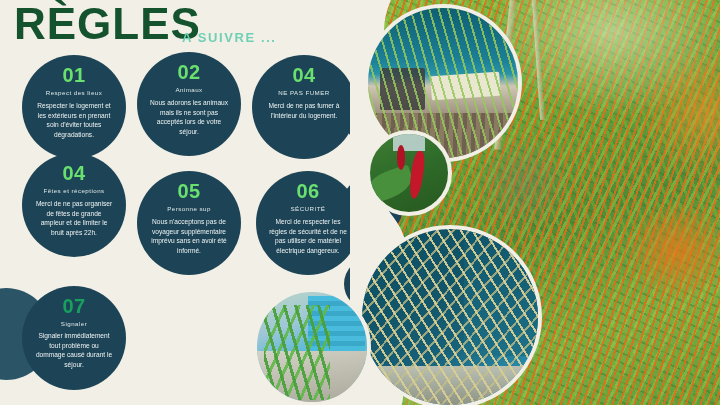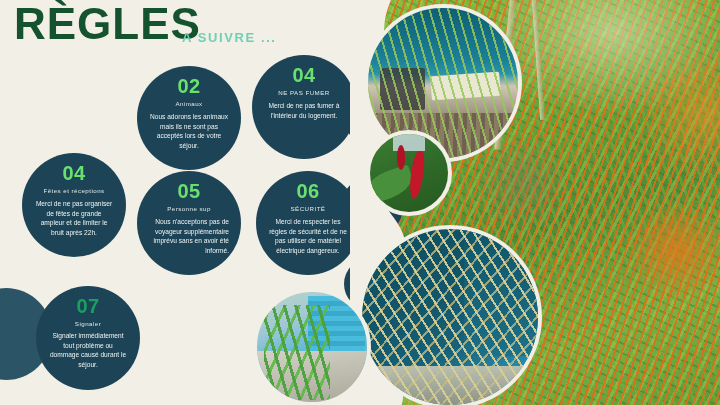--- a/index.html
+++ b/index.html
@@ -158,51 +158,56 @@
     <div class="wall"></div>
     <div class="path"></div>
     <div class="blade"></div>
   </div>
 
   <div class="title">RÈGLES</div>
   <div class="subtitle">A SUIVRE ...</div>
 
   <div class="partial" style="left:-40px;top:288px;width:92px;height:92px;"></div>
 
-
-  <div class="rule r2" style="left:137px;top:66px;width:104px;height:104px;">
+  <div class="rule r1" style="left:22px;top:55px;width:104px;height:104px;">
+    <div class="num">01</div>
+    <div class="sub">Respect des lieux</div>
+    <div class="body">Respecter le logement et les extérieurs en prenant soin d'éviter toutes dégradations.</div>
+  </div>
+
+  <div class="rule r2" style="left:137px;top:52px;width:104px;height:104px;">
     <div class="num">02</div>
     <div class="sub">Animaux</div>
     <div class="body">Nous adorons les animaux mais ils ne sont pas acceptés lors de votre séjour.</div>
   </div>
 
   <div class="rule r3" style="left:252px;top:55px;width:104px;height:104px;">
     <div class="num">04</div>
     <div class="sub">NE PAS FUMER</div>
     <div class="body">Merci de ne pas fumer à l'intérieur du logement.</div>
   </div>
 
   <div class="rule r4" style="left:22px;top:153px;width:104px;height:104px;">
     <div class="num">04</div>
     <div class="sub">Fêtes et réceptions</div>
     <div class="body">Merci de ne pas organiser de fêtes de grande ampleur et de limiter le bruit après 22h.</div>
   </div>
 
-  <div class="rule r5" style="left:137px;top:171px;width:104px;height:104px;text-align:right;">
+  <div class="rule r5" style="left:137px;top:171px;width:104px;height:104px;">
     <div class="num">05</div>
     <div class="sub">Personne sup</div>
     <div class="body">Nous n'acceptons pas de voyageur supplémentaire imprévu sans en avoir été informé.</div>
   </div>
 
   <div class="rule r6" style="left:256px;top:171px;width:104px;height:104px;">
     <div class="num">06</div>
     <div class="sub">SÉCURITÉ</div>
     <div class="body">Merci de respecter les règles de sécurité et de ne pas utiliser de matériel électrique dangereux.</div>
   </div>
 
-  <div class="rule r7 dark" style="left:36px;top:286px;width:104px;height:104px;">
+  <div class="rule r7 dark" style="left:22px;top:286px;width:104px;height:104px;">
     <div class="num">07</div>
     <div class="sub">Signaler</div>
     <div class="body">Signaler immédiatement tout problème ou dommage causé durant le séjour.</div>
   </div>
 
 
 </div>
 
 </body></html>

